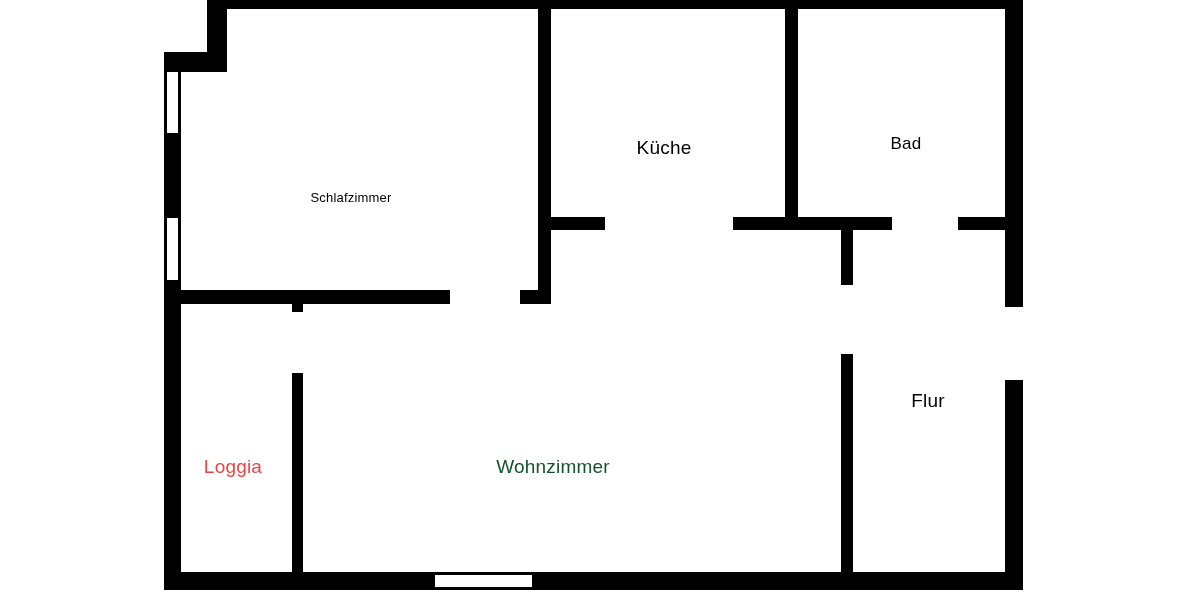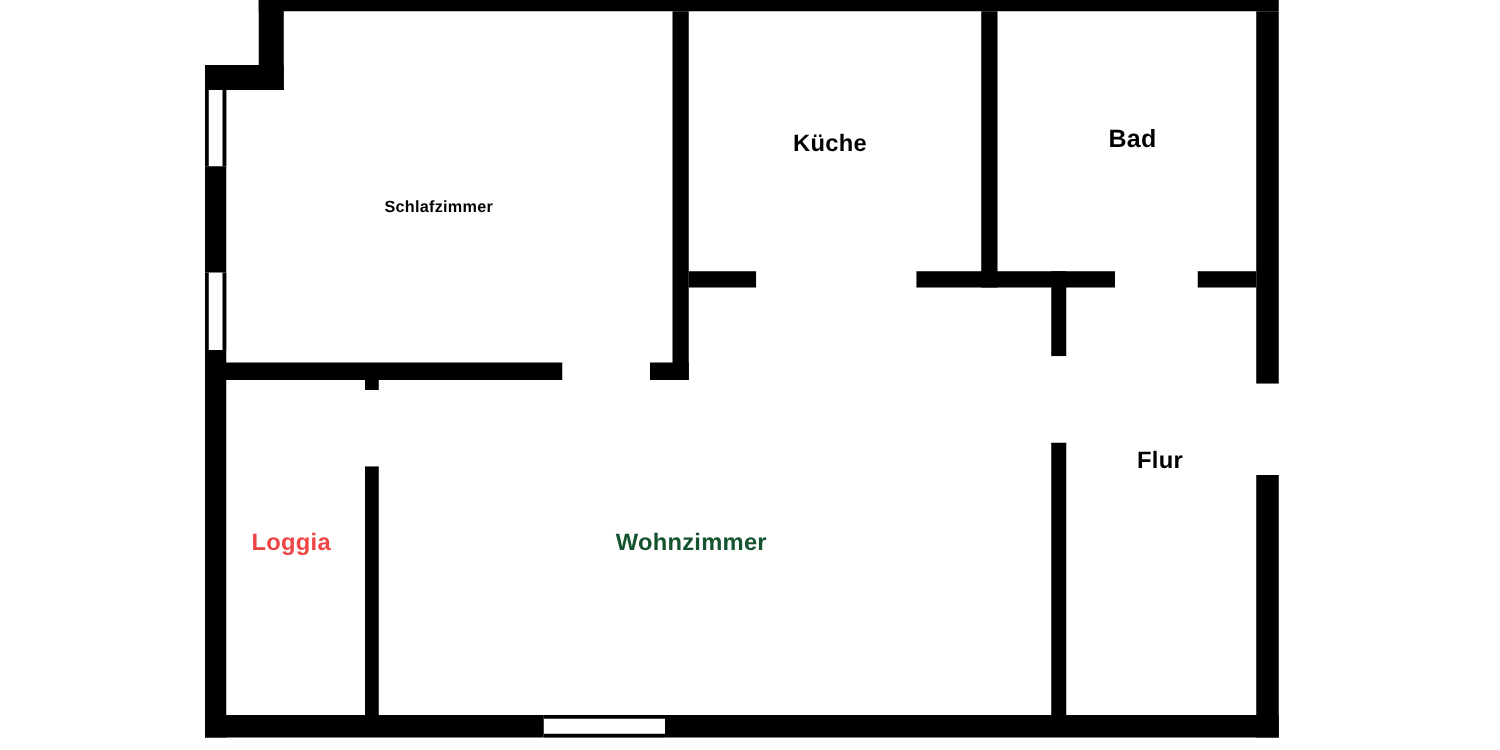--- a/index.html
+++ b/index.html
@@ -30,25 +30,26 @@
     border-top: 3px solid #000000;
     border-bottom: 3px solid #000000;
   }
   .opening {
     position: absolute;
     background: #ffffff;
   }
   .room-label {
     position: absolute;
     transform: translate(-50%, -50%);
-    font-weight: bold;
+    font-weight: normal;
     font-size: 19px;
     color: #000000;
     white-space: nowrap;
     letter-spacing: 0.2px;
+    margin-top: 32px;
   }
 </style>
 </head>
 <body>
 
 <div id="canvas" style="width: 1200px; height: 600px; background: rgb(255, 255, 255);">
   <div id="walls-layer">
       <div class="wall" style="background: rgb(0, 0, 0); left: 207px; top: 0px; width: 816px; height: 9px;"></div>
       <div class="wall" style="background: rgb(0, 0, 0); left: 207px; top: 0px; width: 20px; height: 72px;"></div>
       <div class="wall" style="background: rgb(0, 0, 0); left: 164px; top: 52px; width: 63px; height: 20px;"></div>
@@ -77,18 +78,18 @@
       <div class="opening" style="left: 1005px; top: 307px; width: 18px; height: 73px;"></div>
     </div>
   <div id="windows-layer">
       <div class="window vertical" style="left: 164px; top: 72px; width: 17px; height: 61px;"></div>
       <div class="window vertical" style="left: 164px; top: 218px; width: 17px; height: 62px;"></div>
       <div class="window horizontal" style="left: 435px; top: 572px; width: 97px; height: 18px;"></div>
     </div>
   <div id="labels-layer">
     <span class="room-label" style="left: 351px; top: 165px; color: #000000; font-size: 13px;">Schlafzimmer</span>
     <span class="room-label" style="left: 664px; top: 116px; color: rgb(0, 0, 0); font-size: 19px;">Küche</span>
-    <span class="room-label" style="left: 906px; top: 112px; color: rgb(0, 0, 0); font-size: 20px;">Bad</span>
+    <span class="room-label" style="left: 906px; top: 112px; color: rgb(0, 0, 0); font-size: 17px;">Bad</span>
     <span class="room-label" style="left: 928px; top: 369px; color: rgb(0, 0, 0); font-size: 19px; text-align: center;">Flur</span>
     <span class="room-label" style="left: 233px; top: 435px; color: #ef4444; font-size: 19px;">Loggia</span>
     <span class="room-label" style="left: 553px; top: 435px; color: #14532d; font-size: 19px;">Wohnzimmer</span>
   </div>
 </div>
 
 </body></html>

